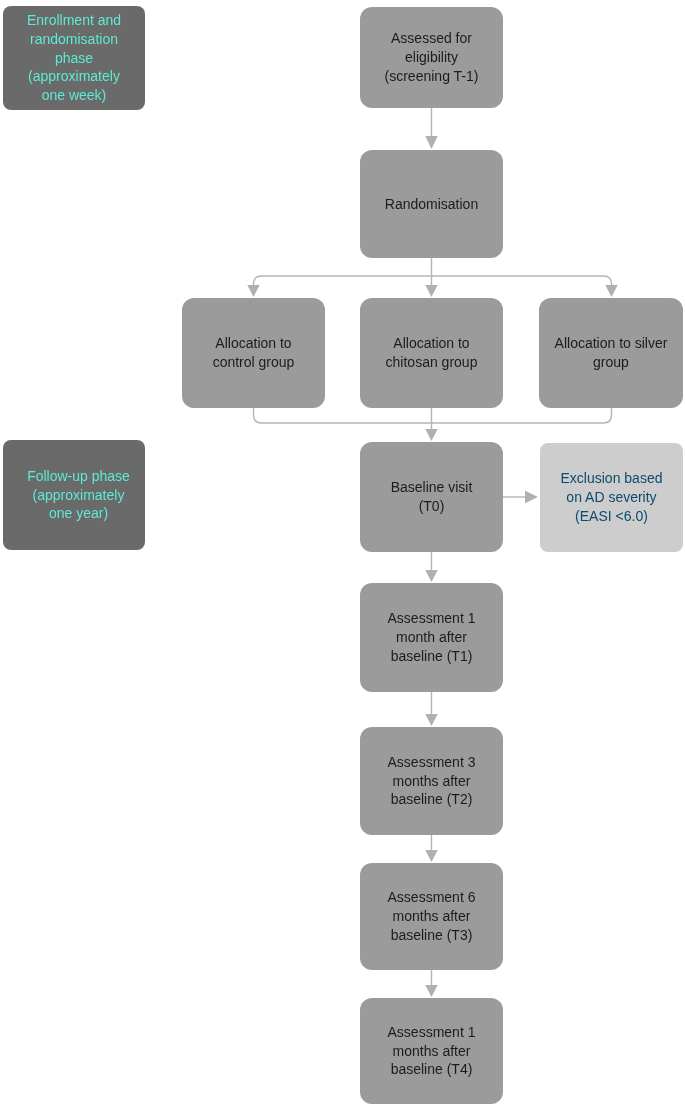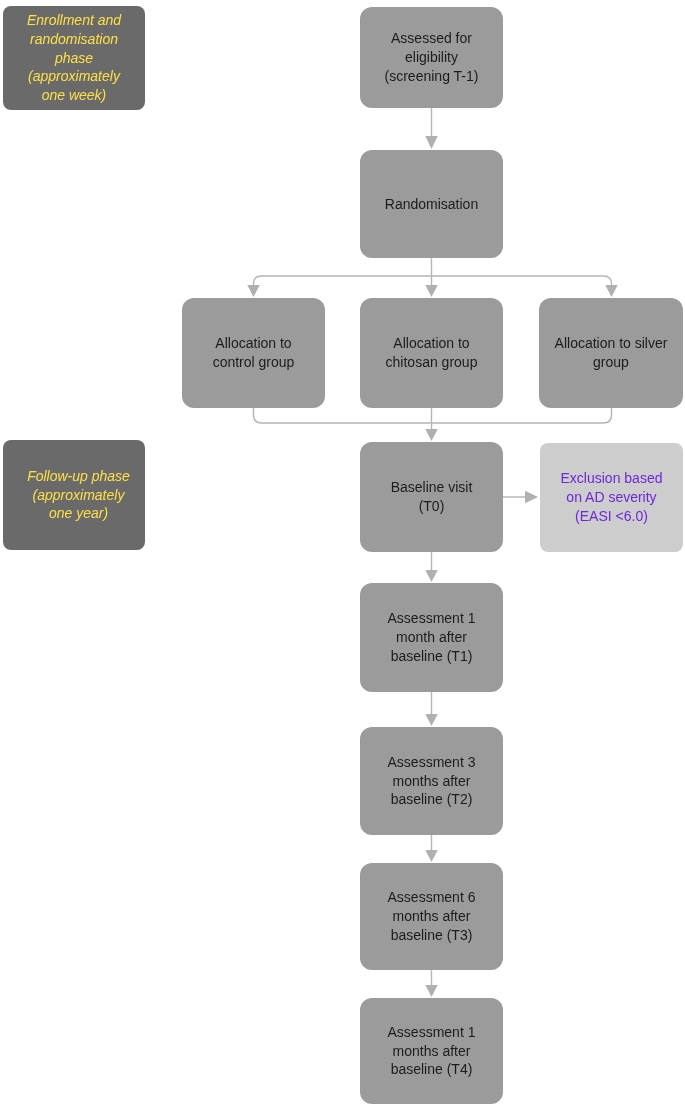--- a/index.html
+++ b/index.html
@@ -23,22 +23,22 @@
     align-items: center;
     justify-content: center;
     text-align: center;
     font-size: 14px;
     line-height: 1.35;
     white-space: pre-line;
     box-sizing: border-box;
     padding: 4px;
   }
   .proc  { background: #9b9b9b; color: #1c1c1c; border-radius: 12px; }
-  .phase { background: #6a6a6a; color: #fde047; font-style: italic; }
-  .light { background: #cdcdcd; color: #6d28d9; }
+  .phase { background: #6a6a6a; color: #5eead4; }
+  .light { background: #cdcdcd; color: #0c4a6e; }
 
   
   .n-enroll-phase { left: 3px;   top: 6px;   width: 142px; height: 104px; }
   .n-assessed     { left: 360px; top: 7px;   width: 143px; height: 101px; }
   .n-random       { left: 360px; top: 150px; width: 143px; height: 108px; }
   .n-control      { left: 182px; top: 298px; width: 143px; height: 110px; }
   .n-chitosan     { left: 360px; top: 298px; width: 143px; height: 110px; }
   .n-silver       { left: 539px; top: 298px; width: 144px; height: 110px; }
   .n-follow-phase { left: 3px;   top: 440px; width: 142px; height: 110px; padding-left: 13px; }
   .n-baseline     { left: 360px; top: 442px; width: 143px; height: 110px; }

